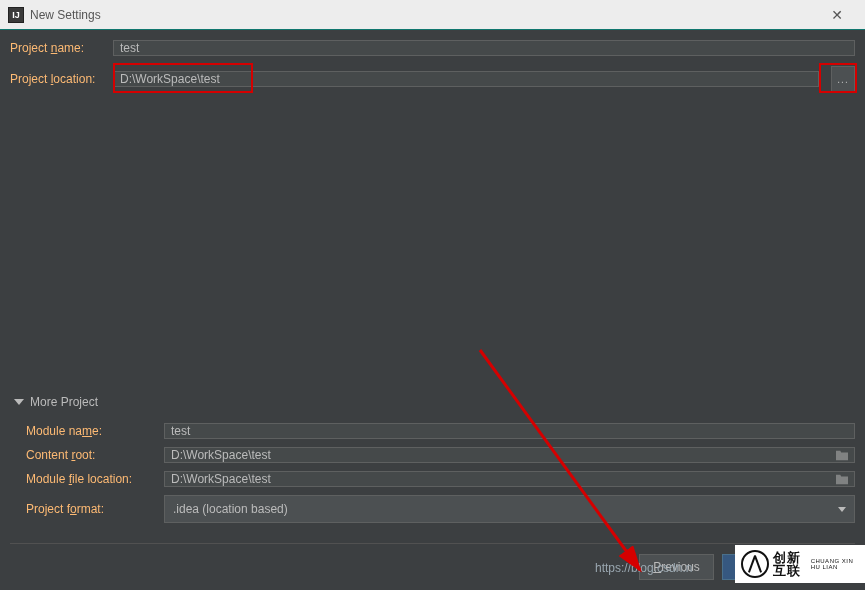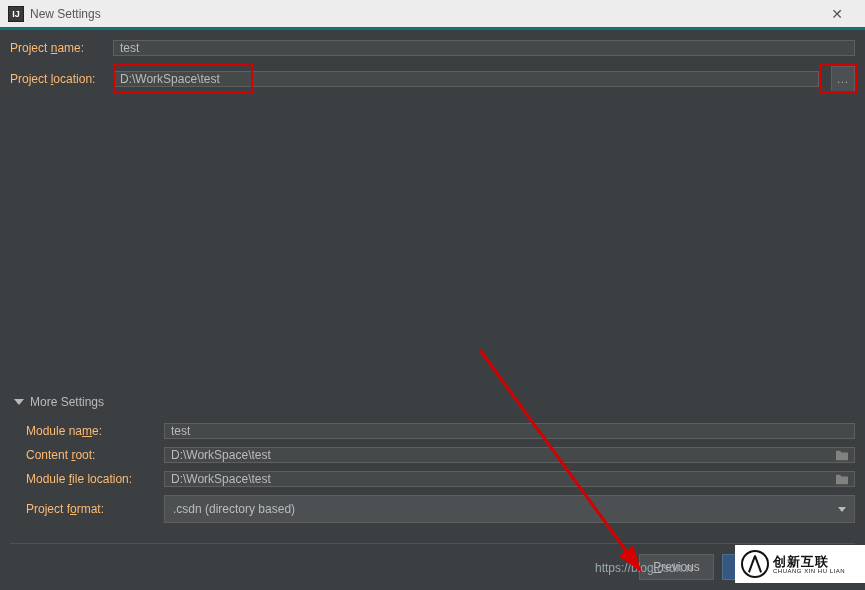--- a/index.html
+++ b/index.html
@@ -9,21 +9,21 @@
     background: #3c3f41;
     font-family: "Segoe UI", Arial, sans-serif;
     font-size: 12px;
     color: #bbbbbb;
     overflow: hidden;
     position: relative;
   }
   .titlebar {
     height: 30px;
     background: #ededed;
-    border-bottom: 3px solid #0f766e;
+    border-bottom: 1px solid #0f766e;
     display: flex;
     align-items: center;
     padding: 0 8px;
     color: #444;
     justify-content: space-between;
   }
   .titlebar-left { display: flex; align-items: center; gap: 6px; }
   .app-icon {
     width: 16px; height: 16px;
     background: #3a3a3a;
@@ -174,21 +174,21 @@
     position: relative;
     flex-shrink: 0;
   }
   .wm-logo::before, .wm-logo::after {
     content: "";
     position: absolute;
     background: #111;
   }
   .wm-logo::before { width: 2px; height: 18px; left: 8px; top: 3px; transform: rotate(20deg);}
   .wm-logo::after { width: 2px; height: 18px; right: 8px; top: 3px; transform: rotate(-20deg);}
-  .wm-text { display: flex; flex-direction: column; line-height: 1; }
+  .wm-text { display: flex; flex-direction: row; line-height: 1; align-items: center; }
   .wm-cn { font-size: 13px; font-weight: bold; color: #111; letter-spacing: 1px;}
   .wm-en { font-size: 6px; color: #111; letter-spacing: 0.5px;}
   .url-overlay {
     position: absolute;
     bottom: 15px;
     left: 595px;
     color: #9aa7b0;
     font-size: 12px;
     z-index: 15;
     pointer-events: none;
@@ -218,21 +218,21 @@
     <div class="browse-btn">...</div>
     <div class="red-outline-loc" style="left:103px; top:-3px; width:140px; height:30px;"></div>
     <div class="red-outline-loc" style="right:-2px; top:-3px; width:38px; height:30px;"></div>
   </div>
 
   <div class="spacer"></div>
 
   <div class="more-settings">
     <div class="more-header">
       <div class="triangle-down"></div>
-      <span>More Settings</span>
+      <span>More Project</span>
     </div>
     <div class="more-body">
 
       <div class="form-row">
         <div class="form-label">Module na<span class="u">m</span>e:</div>
         <input class="text-input" type="text" value="test" style="">
       </div>
 
       <div class="form-row">
         <div class="form-label">Content <span class="u">r</span>oot:</div>
@@ -250,21 +250,21 @@
           <input class="text-input" type="text" value="D:\WorkSpace\test" style="">
           <svg class="folder-icon" viewBox="0 0 16 14">
               <path fill="#bbbbbb" d="M1 2h5l1 2h8v9H1z"></path>
             </svg>
         </div>
       </div>
 
       <div class="form-row">
         <div class="form-label">Project f<span class="u">o</span>rmat:</div>
         <div class="dropdown">
-          <span>.csdn (directory based)</span>
+          <span>.idea (location based)</span>
           <div class="dd-arrow"></div>
         </div>
       </div>
 
     </div>
   </div>
 
   <div class="footer">
     <div class="btn"><span class="u">P</span>revious</div>
     <div class="btn primary">Finish</div>

